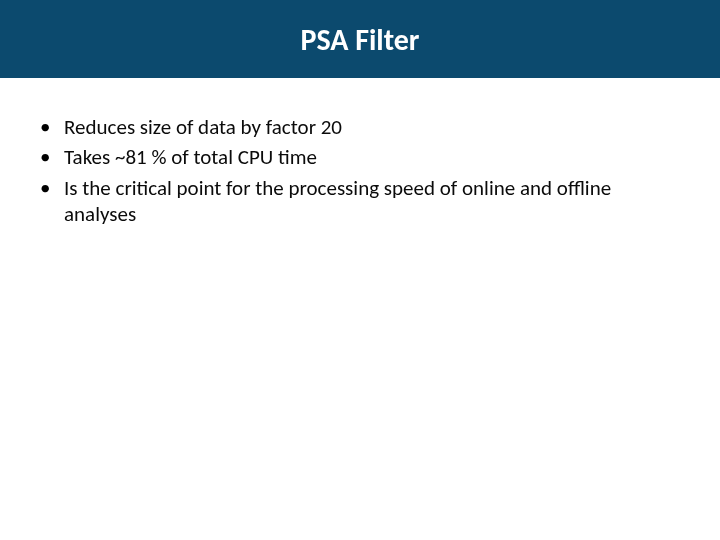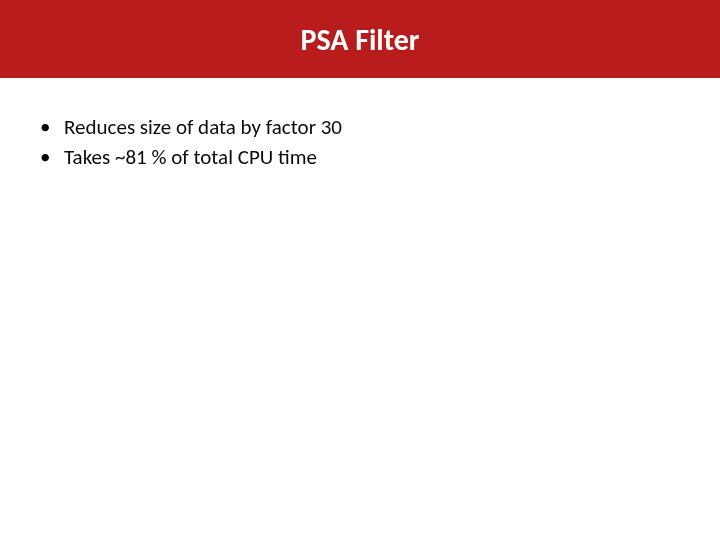--- a/index.html
+++ b/index.html
@@ -7,21 +7,21 @@
     width: 720px;
     height: 540px;
     background: #ffffff;
     font-family: Calibri, "Segoe UI", Arial, sans-serif;
     color: #000000;
     overflow: hidden;
   }
   .title-bar {
     width: 720px;
     height: 78px;
-    background: #b91c1c;
+    background: #0c4a6e;
     display: flex;
     align-items: center;
     justify-content: center;
   }
   .title-text {
     color: #ffffff;
     font-weight: 700;
     font-size: 30px;
   }
   .content {
@@ -72,16 +72,17 @@
 </head>
 <body>
 
 <div class="title-bar">
   <div class="title-text">PSA Filter</div>
 </div>
 
 <div class="content">
   <div class="group-gap"></div>
   <ul class="level1">
-    <li><span>Reduces size of data by factor 30</span></li>
+    <li><span>Reduces size of data by factor 20</span></li>
     <li><span>Takes ~81 % of total CPU time</span></li>
+    <li><span>Is the critical point for the processing speed of online and offline analyses</span></li>
   </ul>
 </div>
 
 </body></html>

